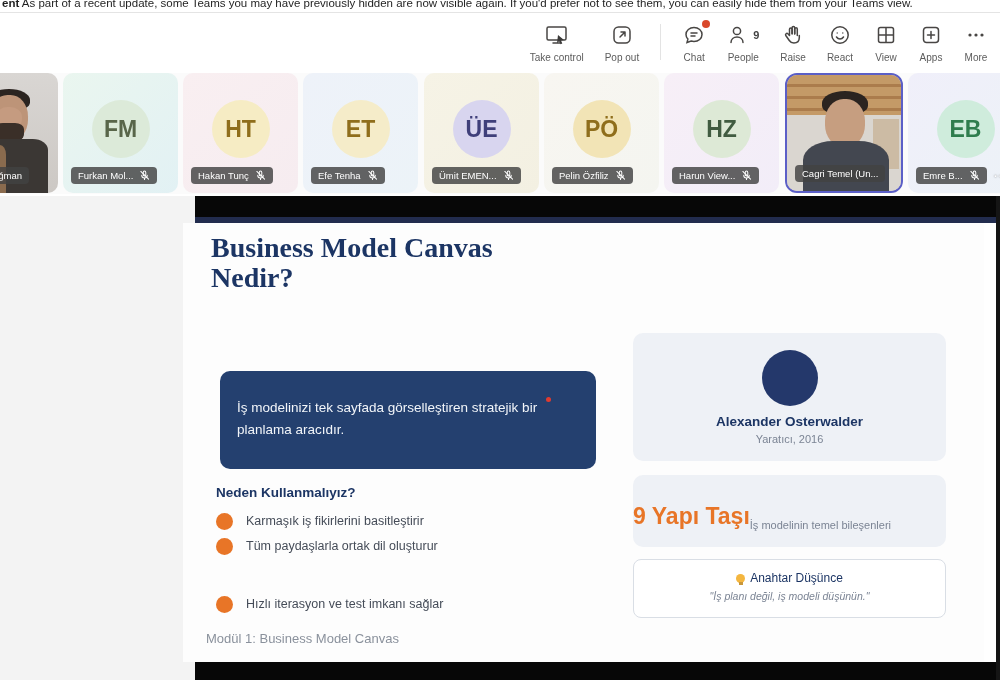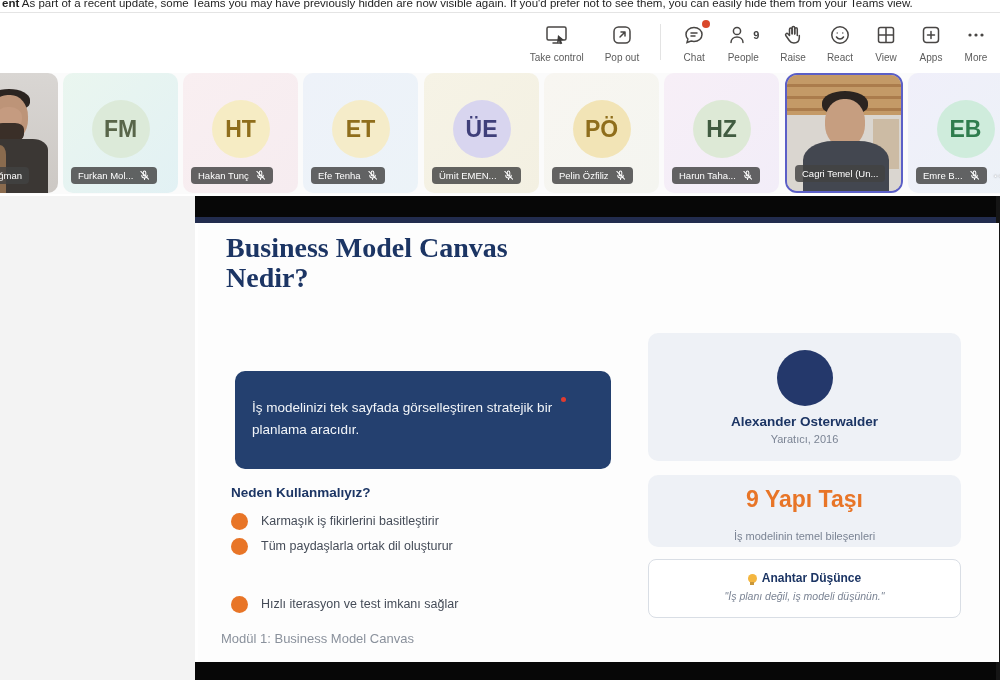--- a/index.html
+++ b/index.html
@@ -66,21 +66,21 @@
 
   .eb-more { position:absolute; left:86px; bottom:11px; color:#fff; font-size:11px; font-weight:bold; letter-spacing:1px;
              text-shadow:0 0 2px rgba(0,0,0,.6); }
 
   
   .stage-left { position:absolute; left:0; top:196px; width:195px; height:484px; background:#f3f3f3; }
   .share-top { position:absolute; left:195px; top:196px; width:805px; height:21px; background:#070707; }
   .share-navy { position:absolute; left:195px; top:217px; width:805px; height:6px; background:#222c4e; }
   .share-bottom { position:absolute; left:195px; top:662px; width:805px; height:18px; background:#070707; }
   .share-right { position:absolute; left:996px; top:196px; width:4px; height:484px; background:#151515; }
-  .slide { position:absolute; left:198px; top:223px; width:801px; height:439px; background:#fdfdfd; }
+  .slide { position:absolute; left:183px; top:223px; width:801px; height:439px; background:#fdfdfd; }
 
   .slide-title { position:absolute; left:28px; top:10px; font-family:"Liberation Serif", serif;
                  font-weight:bold; font-size:28px; line-height:30px; color:#1c3564; }
 
   .tanim-box { position:absolute; left:37px; top:148px; width:376px; height:98px; background:#24406f;
                border-radius:10px; padding:17px 17px 0 17px; }
   .tanim-label { color:#e8833a; font-size:9.5px; font-weight:bold; letter-spacing:.6px; }
   .tanim-text { margin-top:9px; width:336px; color:#f2f5f9; font-size:13.5px; line-height:22px; }
   .tanim-dot { position:absolute; right:45px; top:26px; width:5px; height:5px; border-radius:50%; background:#e03b2f; }
 
@@ -88,29 +88,29 @@
   .bullet-row { position:absolute; left:33px; display:flex; align-items:center; height:18px; }
   .bullet-dot { width:17px; height:17px; border-radius:50%; background:#e87527; flex:0 0 auto; }
   .bullet-text { margin-left:13px; font-size:12.5px; color:#454c58; }
   .br1 { top:289px; } .br2 { top:314px; } .br3 { top:336px;margin-top:36px; }
 
   .card { position:absolute; left:450px; width:313px; border-radius:10px; background:#eef1f6; }
   .card1 { top:110px; height:128px; display:flex; flex-direction:column; align-items:center; padding-top:17px; }
   .creator-circle { width:56px; height:56px; border-radius:50%; background:#24386b; }
   .creator-name { margin-top:8px; font-size:13.5px; font-weight:bold; color:#1c3564; }
   .creator-sub { margin-top:4px; font-size:11px; color:#7b8494; }
-  .card2 { top:252px; height:72px; display:flex; flex-direction:column; align-items:center; padding-top:11px; }
+  .card2 { top:252px; height:72px; display:flex; flex-direction:row; align-items:center; padding-top:11px; }
   .blocks-title { font-size:23px; font-weight:bold; color:#e87527; }
   .blocks-sub { margin-top:17px; font-size:11px; color:#7b8494; }
   .card3 { top:336px; height:59px; background:#fff; border:1px solid #d9dee5; border-radius:8px;
            display:flex; flex-direction:column; align-items:center; padding-top:11px; }
   .key-row { display:flex; align-items:center; gap:5px; }
   .bulb { width:9px; height:9px; border-radius:50%; background:#f4b63f; position:relative; }
   .bulb::after { content:""; position:absolute; left:2.5px; top:8px; width:4px; height:3px; background:#c9973a; }
-  .key-title { font-size:12px; font-weight:bold; color:#1c3564; }
+  .key-title { font-size:12px; font-weight:normal; color:#1c3564; }
   .key-quote { margin-top:5px; font-size:10.5px; font-style:italic; color:#7b8494; }
 
   .slide-footer { position:absolute; left:23px; top:408px; font-size:13px; color:#8a919c; }
 </style>
 </head>
 <body>
 
 <div class="banner">
   <div class="banner-text"><b>ent</b><span> As part of a recent update, some Teams you may have previously hidden are now visible again. If you'd prefer not to see them, you can easily hide them from your Teams view.</span></div>
 </div>
@@ -288,21 +288,21 @@
           <rect x="4.6" y="1.2" width="2.8" height="5.4" rx="1.4"></rect>
           <path d="M3 5.8a3 3 0 006 0M6 8.8v1.6"></path>
           <path d="M2 1.6l8.4 8.4"></path>
         </svg>
     </div>
   </div>
 
   <div class="tile tile-hz">
     <div class="avatar av-hz">HZ</div>
     <div class="nlabel">
-      <span>Harun Taha...</span>
+      <span>Harun View...</span>
       <svg width="11" height="11" viewBox="0 0 12 12" fill="none" stroke="#fff" stroke-width="1.1" stroke-linecap="round">
           <rect x="4.6" y="1.2" width="2.8" height="5.4" rx="1.4"></rect>
           <path d="M3 5.8a3 3 0 006 0M6 8.8v1.6"></path>
           <path d="M2 1.6l8.4 8.4"></path>
         </svg>
     </div>
   </div>
 
   <div class="tile tile-cagri">
     <div class="cg-wood"></div>

